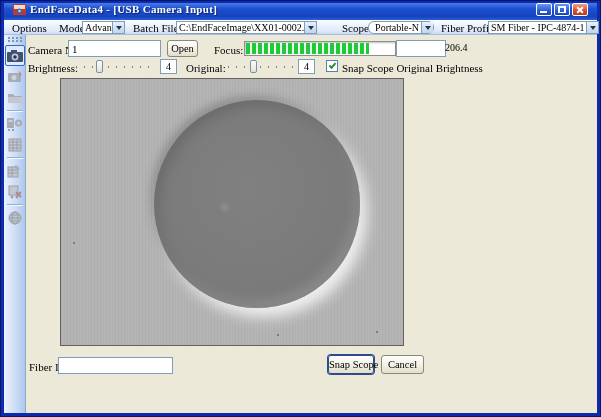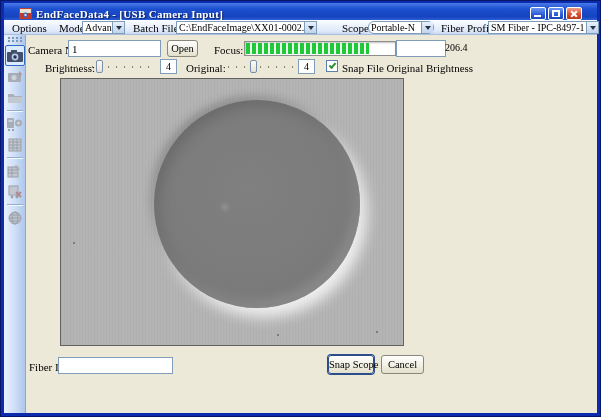--- a/index.html
+++ b/index.html
@@ -4,35 +4,35 @@
 <style>
   * { margin:0; padding:0; box-sizing:border-box; }
   html,body { width:601px; height:417px; }
   body { font-family:"Liberation Serif","DejaVu Serif",serif; font-size:11px; color:#000; background:#fff; }
 
   .window { position:relative; width:601px; height:417px; background:#0c2bad; border:1px solid #05166b; overflow:hidden; }
 
   
   .titlebar { position:absolute; left:3px; top:2px; right:3px; height:17px;
     background:linear-gradient(180deg,#4a7ae8 0%,#1c4fd0 35%,#1644bd 80%,#2a5cd8 100%);
-    display:flex; align-items:flex-end; padding:0 15px; }
+    display:flex; align-items:flex-start; padding:0 9px; }
   .title-icon { width:13px; height:13px; margin-right:4px; flex:0 0 auto; }
   .title-text { color:#fff; font-weight:bold; font-size:11px; text-shadow:1px 1px 1px rgba(0,0,30,.6); letter-spacing:.3px; white-space:nowrap; }
   .win-btns { margin-left:auto; display:flex; gap:2px; }
   .win-btn { width:16px; height:13px; border:1px solid #fff; border-radius:2px;
     background:linear-gradient(180deg,#6a96f0,#2b5cd8 60%,#1c46b8); position:relative; }
   .win-btn.close { background:linear-gradient(180deg,#f0a088,#d84a2a 60%,#b83a20); }
   .win-btn .bar { position:absolute; left:3px; bottom:2px; width:7px; height:2px; background:#fff; }
   .win-btn .box { position:absolute; left:3px; top:2px; width:8px; height:7px; border:2px solid #fff; border-bottom-width:1px; }
   .win-btn .x1,.win-btn .x2 { position:absolute; left:3px; top:5px; width:8px; height:2px; background:#fff; }
   .win-btn .x1 { transform:rotate(45deg); } .win-btn .x2 { transform:rotate(-45deg); }
 
   
   .menubar { position:absolute; left:3px; top:19px; right:3px; height:15px;
-    background:linear-gradient(180deg,#fbfdff,#dde8fa 80%,#c9d9f2); border-bottom:1px solid #aabfe0; }
+    background:linear-gradient(180deg,#fbfdff,#dde8fa 80%,#c9d9f2); border-bottom:1px solid #aabfe0;text-align:right; }
   .menubar .lbl { position:absolute; top:2px; white-space:nowrap; }
   .combo { position:absolute; top:1px; height:13px; background:#fff; border:1px solid #7f9db9; display:flex; align-items:center; }
   .combo .val { flex:1; padding:0 2px; font-size:10px; white-space:nowrap; overflow:hidden; }
   .combo .arrow-btn { width:12px; height:100%; background:linear-gradient(180deg,#e8f0fc,#c2d4ee); border-left:1px solid #7f9db9; display:flex; align-items:center; justify-content:center; }
   .tri-down { width:0; height:0; border-left:3px solid transparent; border-right:3px solid transparent; border-top:4px solid #26344a; }
 
   
   .sidebar { position:absolute; left:3px; top:34px; width:22px; bottom:3px;
     background:linear-gradient(90deg,#eaf2fd 0%,#cdddf5 55%,#aec7ec 100%); border-right:1px solid #8fa8d0; }
   .gripper { margin:2px auto 3px auto; width:14px; height:5px;
@@ -131,21 +131,21 @@
     <span class="lbl" style="left:338px;">Scope:</span>
     <div class="combo" style="left:364px; width:66px;border-radius:6px;">
       <span class="val">Portable-N</span>
       <span class="arrow-btn">
           <span class="tri-down"></span>
         </span>
     </div>
 
     <span class="lbl" style="left:437px;">Fiber Profile:</span>
     <div class="combo" style="left:484px; width:111px;">
-      <span class="val">SM Fiber - IPC-8497-1</span>
+      <span class="val">SM Fiber - IPC-4874-1</span>
       <span class="arrow-btn">
           <span class="tri-down"></span>
         </span>
     </div>
   </div>
 
   <div class="sidebar">
     <div class="gripper"></div>
 
     <div class="tool-btn active">
@@ -216,38 +216,38 @@
 
     <span class="abs" style="left:2px; top:9px;">Camera No.:</span>
     <input class="abs textfield" style="left: 42px; top: 5px; width: 93px; height: 17px;" value="1">
     <button class="abs btn" style="left:141px; top:5px; width:31px; height:17px;">Open</button>
     <span class="abs" style="left:188px; top:9px;">Focus:</span>
     <div class="abs progress" style="left:218px; top:6px; width:152px; height:15px;">
       <div class="fill"></div>
     </div>
     <div class="abs valuebox" style="left:370px; top:5px; width:48px; height:17px;padding-left:48px;">206.4</div>
 
-    <span class="abs" style="left:19px; top:27px;">Brightness:</span>
+    <span class="abs" style="left:2px; top:27px;">Brightness:</span>
     <div class="abs slider" style="left:32px; top:25px; width:100px;">
       <div class="ticks"></div>
       <div class="thumb" style="left:38%;"></div>
     </div>
     <div class="abs valuebox" style="left:134px; top:24px; width:17px; height:15px;">4</div>
 
     <span class="abs" style="left:160px; top:27px;">Original:</span>
     <div class="abs slider" style="left:192px; top:25px; width:78px;">
       <div class="ticks"></div>
       <div class="thumb" style="left:41%;"></div>
     </div>
     <div class="abs valuebox" style="left:272px; top:24px; width:17px; height:15px;">4</div>
 
     <div class="abs checkbox" style="left:300px; top:25px;">
       <div class="check"></div>
     </div>
-    <span class="abs" style="left:316px; top:27px;">Snap File Original Brightness</span>
+    <span class="abs" style="left:316px; top:27px;">Snap Scope Original Brightness</span>
 
     <div class="abs cam-image">
       <div class="fiber-circle"></div>
       <div class="center-dot"></div>
       <div class="speck" style="left:12px; top:163px;"></div>
       <div class="speck" style="left:216px; top:255px;"></div>
       <div class="speck" style="left:315px; top:252px;"></div>
     </div>
 
     <span class="abs" style="left:3px; top:326px;">Fiber ID:</span>

